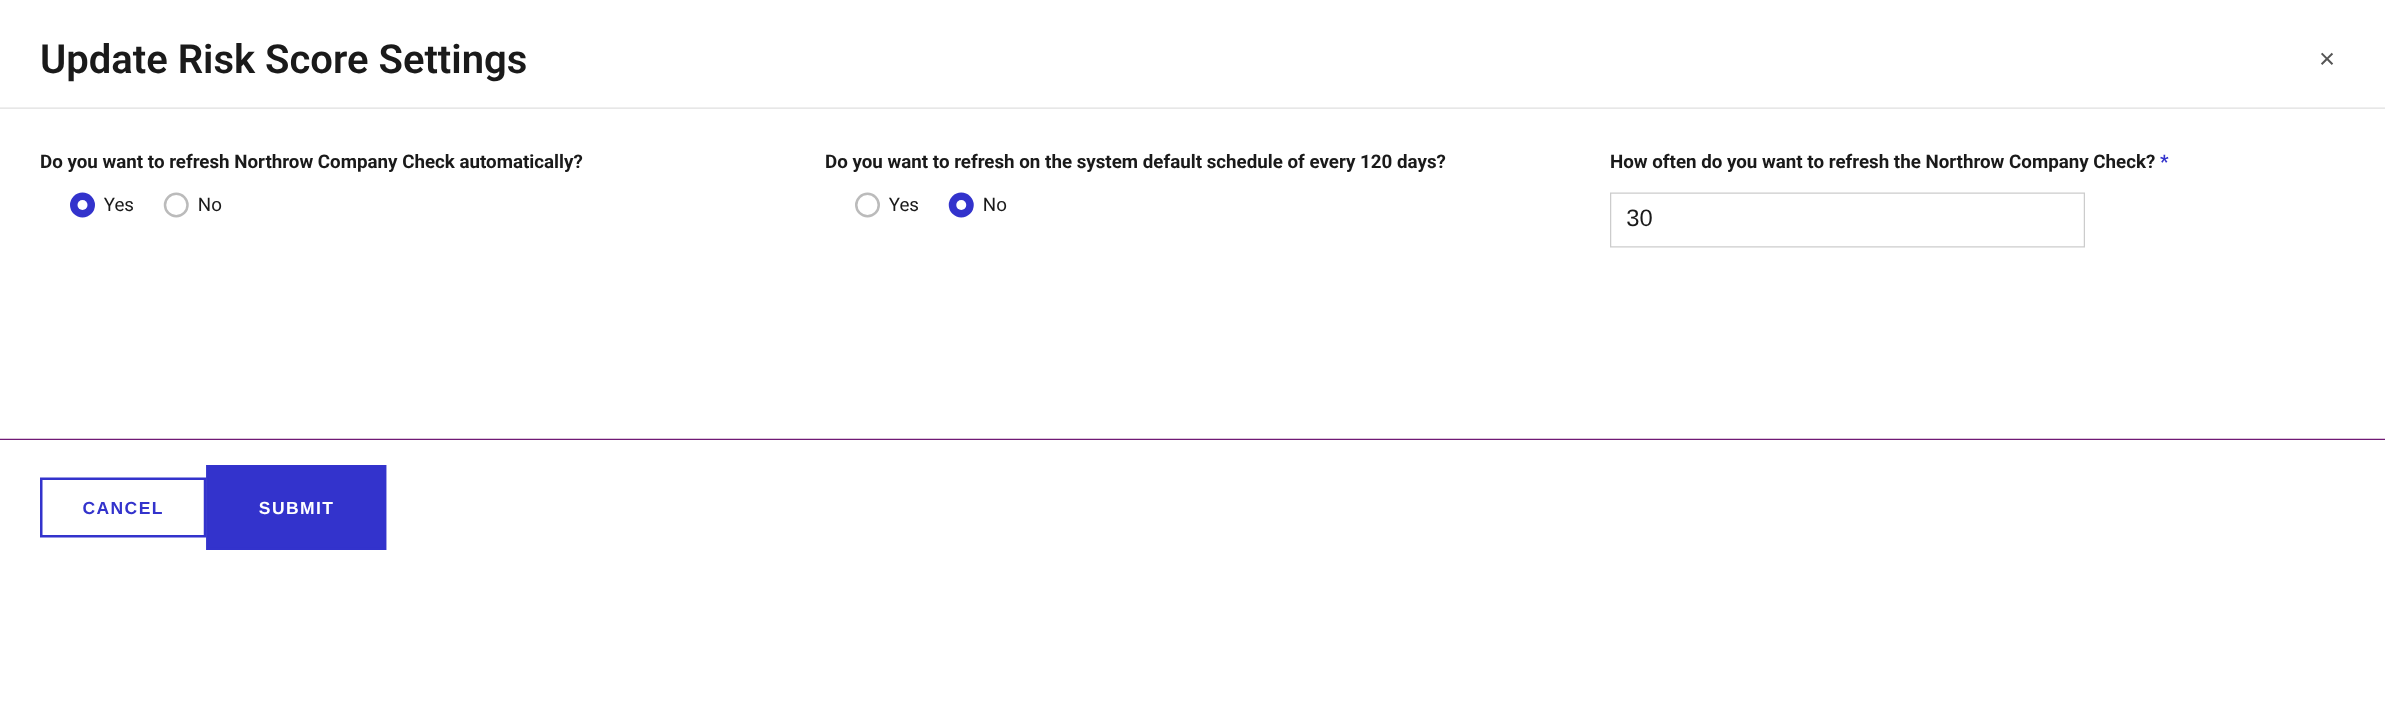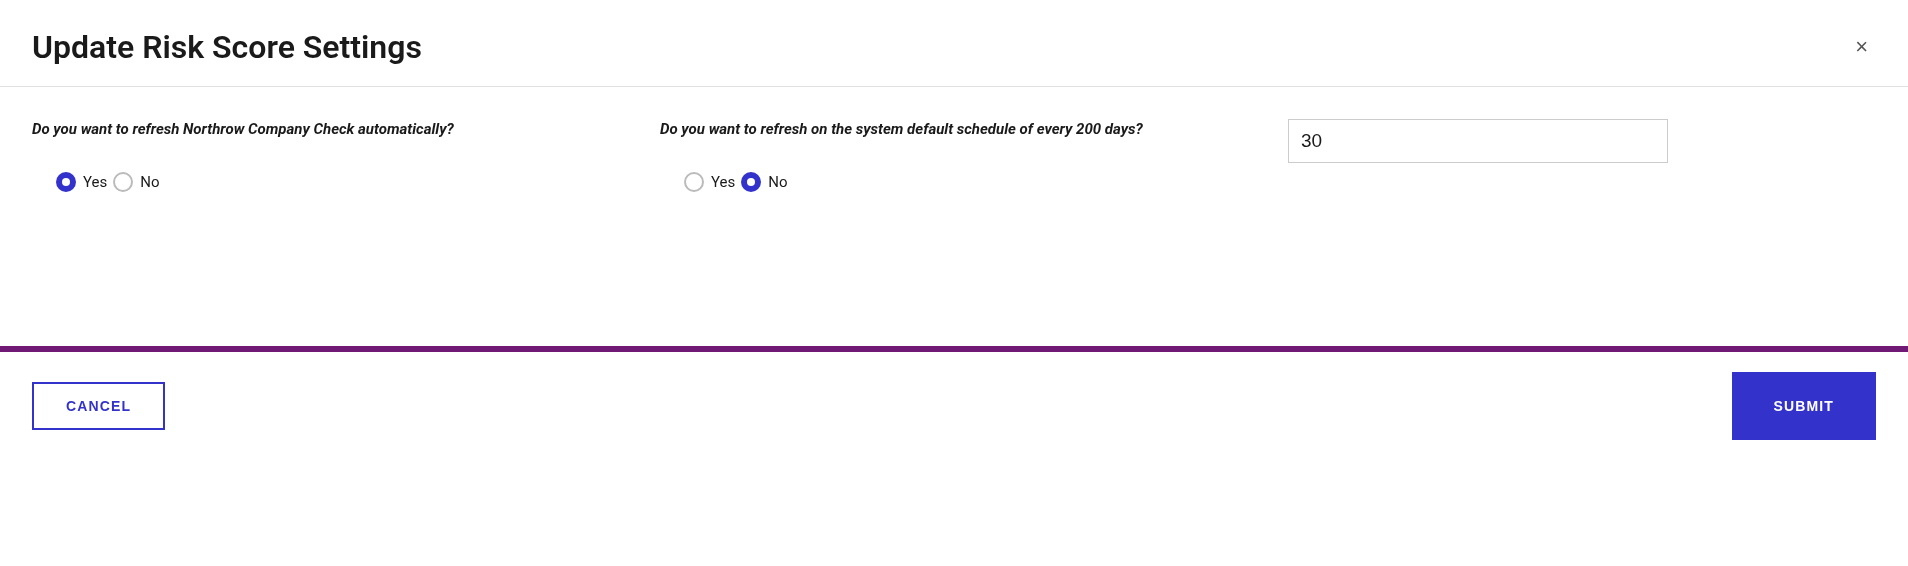--- a/index.html
+++ b/index.html
@@ -64,33 +64,32 @@
     }
 
     .form-column:last-child {
       padding-right: 0;
     }
 
     .question-label {
       font-size: 15px;
       font-weight: 700;
       color: #1a1a1a;
-      margin-bottom: 32px;
+      margin-bottom: 14px;
       line-height: 1.4;
-      font-style: italic;
     }
 
     .required-star {
       color: #3333cc;
     }
 
     .radio-group {
       display: flex;
       align-items: flex-end;
-      gap: 6px;
+      gap: 24px;
       padding-left: 24px;
     }
 
     .radio-option {
       display: flex;
       align-items: center;
       gap: 7px;
       cursor: pointer;
       font-size: 15px;
       color: #1a1a1a;
@@ -131,25 +130,24 @@
       width: 100%;
       max-width: 380px;
       padding: 10px 12px;
       border: 1px solid #ccc;
       font-size: 19px;
       color: #1a1a1a;
       outline: none;
     }
 
     .modal-footer {
-      border-top: 6px solid #701a75;
+      border-top: 1px solid #701a75;
       padding: 20px 32px;
       display: flex;
       align-items: center;
-      justify-content: space-between;
     }
 
     .cancel-btn {
       background: #fff;
       border: 2px solid #3333cc;
       color: #3333cc;
       font-size: 14px;
       font-weight: 700;
       letter-spacing: 0.08em;
       padding: 14px 32px;
@@ -189,34 +187,38 @@
           <span>Yes</span>
         </label>
         <label class="radio-option">
           <input type="radio" name="refresh_auto" value="no" style="">
           <span>No</span>
         </label>
       </div>
     </div>
 
     <div class="form-column">
-      <div class="question-label">Do you want to refresh on the system default schedule of every 200 days?</div>
+      <div class="question-label">Do you want to refresh on the system default schedule of every 120 days?</div>
       <div class="radio-group">
         <label class="radio-option">
           <input type="radio" name="default_schedule" value="yes" style="">
           <span>Yes</span>
         </label>
         <label class="radio-option">
           <input type="radio" name="default_schedule" value="no" checked="" style="">
           <span>No</span>
         </label>
       </div>
     </div>
 
     <div class="form-column">
+      <div class="question-label">
+        <span>How often do you want to refresh the Northrow Company Check?</span>
+        <span class="required-star">*</span>
+      </div>
       <input type="text" class="text-input" value="30" style="">
     </div>
 
   </div>
 
   <div class="modal-footer">
     <button class="cancel-btn">CANCEL</button>
     <button class="submit-btn">SUBMIT</button>
   </div>
 

